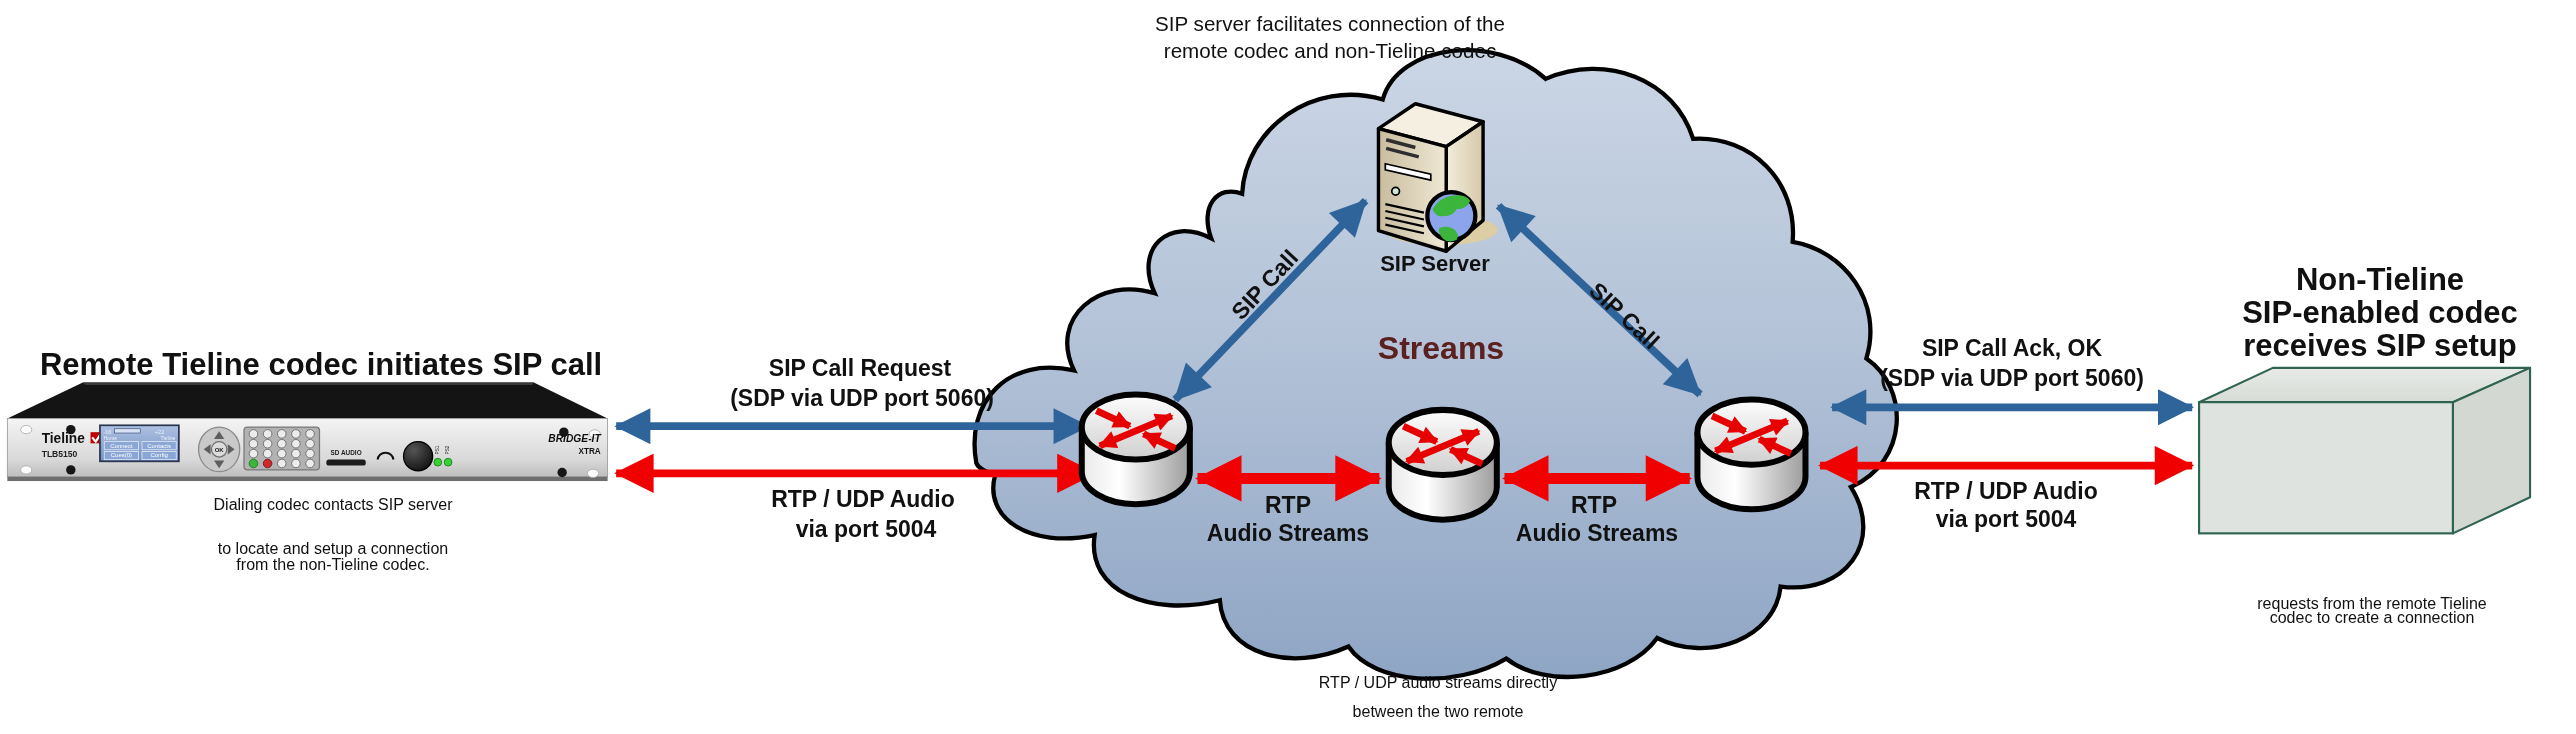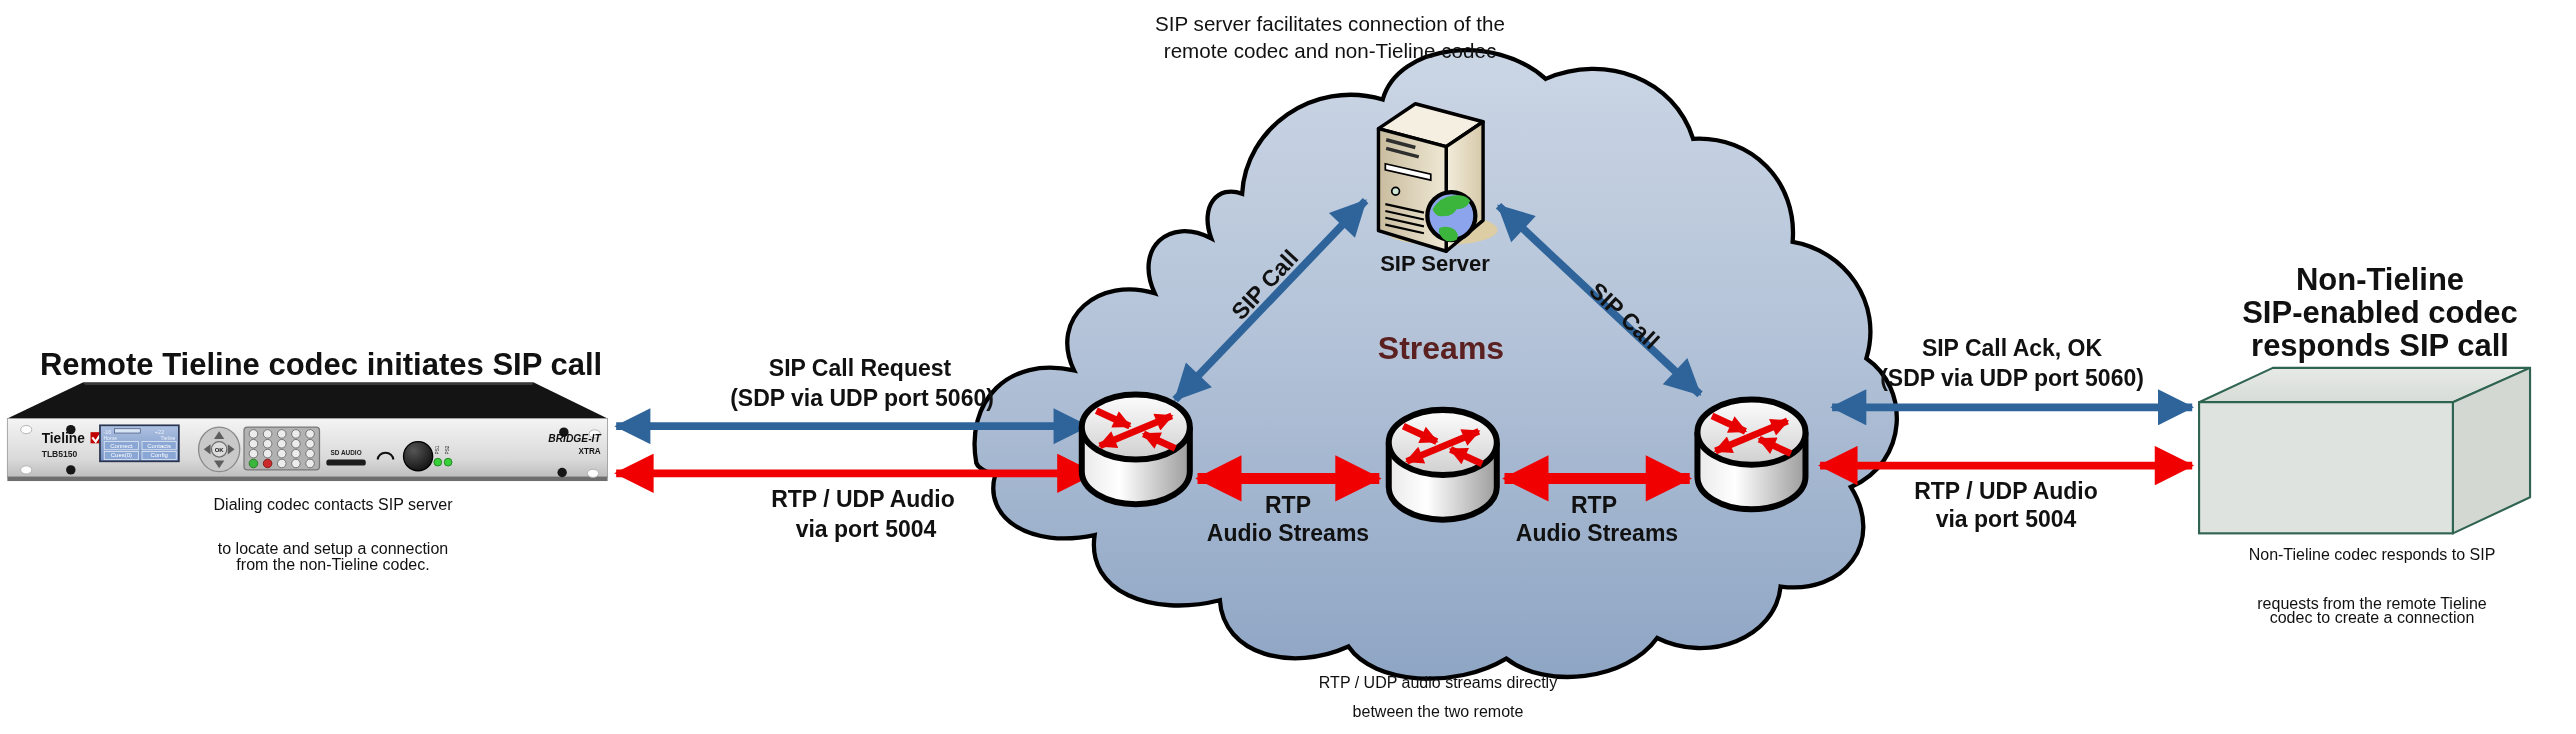--- a/index.html
+++ b/index.html
@@ -262,23 +262,22 @@
   <div class="tc lbl" style="left:1594px;top:492px;">RTP</div>
   <div class="tc lbl" style="left:1597px;top:520px;">Audio Streams</div>
 
   <div class="tc lbl" style="left:2012px;top:335px;text-align:right;">SIP Call Ack, OK</div>
   <div class="tc lbl" style="left:2012px;top:365px;">(SDP via UDP port 5060)</div>
   <div class="tc lbl" style="left:2006px;top:478px;">RTP / UDP Audio</div>
   <div class="tc lbl" style="left:2006px;top:506px;">via port 5004</div>
 
   <div class="tc h1" style="left:2380px;top:262px;">Non-Tieline</div>
   <div class="tc h1" style="left:2380px;top:295px;">SIP-enabled codec</div>
-  <div class="tc h1" style="left:2380px;top:328px;">responds SIP call</div>
-
-  <div class="tc body27" style="left:2372px;top:546px;">Non-Tieline codec responds to SIP</div>
+  <div class="tc h1" style="left:2380px;top:328px;">receives SIP setup</div>
+
   <div class="tc body27" style="left:2372px;top:595px;">requests from the remote Tieline</div>
   <div class="tc body27" style="left:2372px;top:609px;text-align:center;">codec to create a connection</div>
 
   <div class="tc body27" style="left:1438px;top:674px;">RTP / UDP audio streams directly</div>
   <div class="tc body27" style="left:1438px;top:703px;">between the two remote</div>
 
 </div>
 
 
 </body></html>

